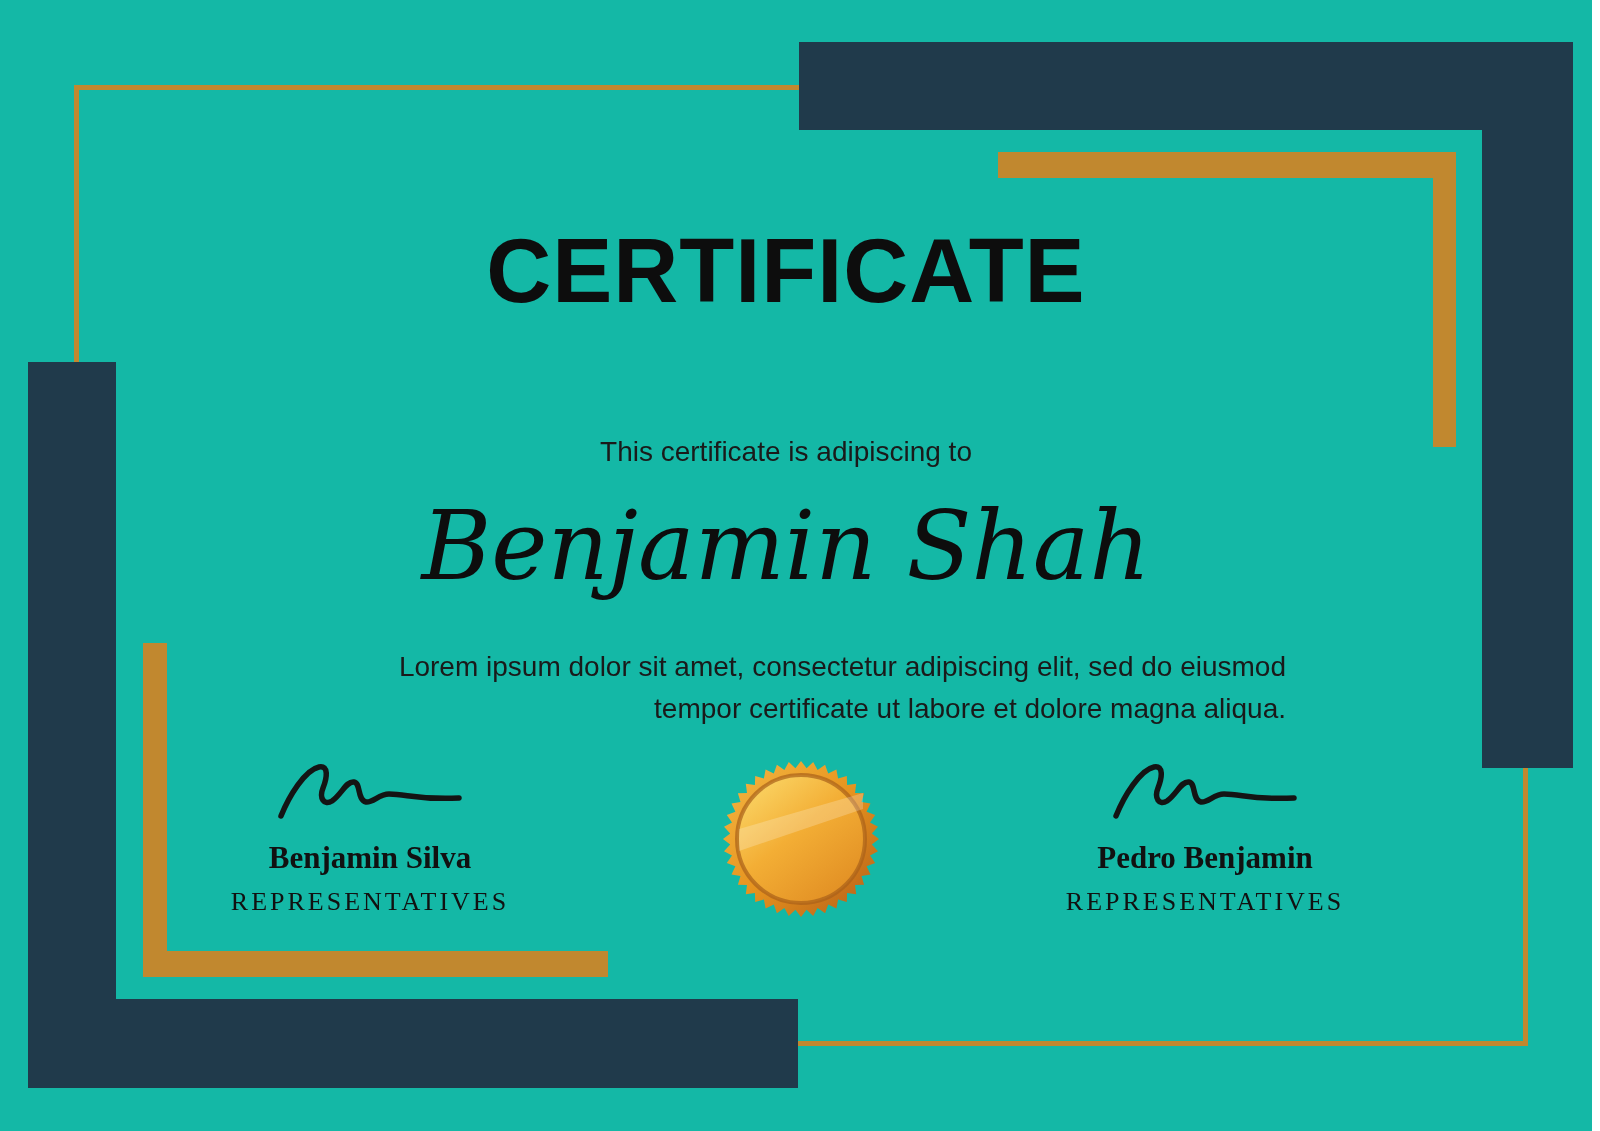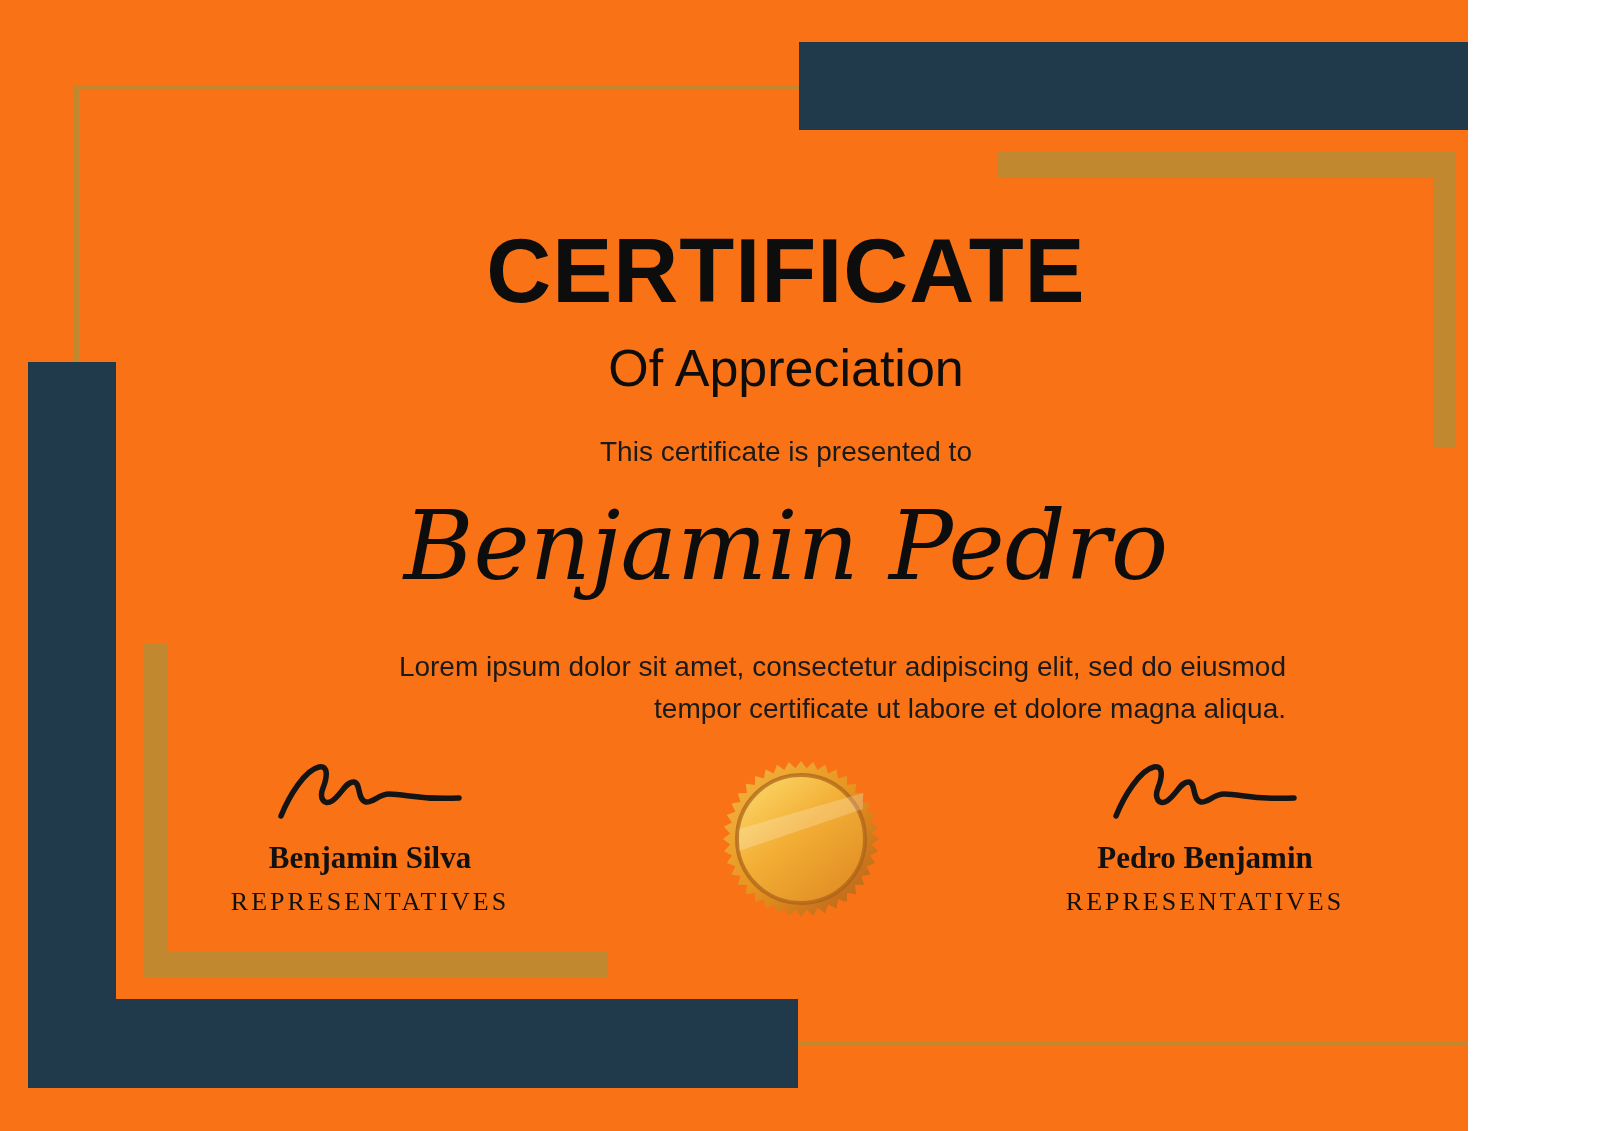--- a/index.html
+++ b/index.html
@@ -5,22 +5,22 @@
   :root{
     --navy:#203a4b;
     --gold:#c1882f;
     --text:#0d0d0d;
   }
   *{margin:0;padding:0;box-sizing:border-box;}
   html,body{background:#ffffff;}
   body{font-family:"Liberation Sans",sans-serif;}
   .page{
     position:relative;
-    width:1468px;height:1131px;
-    background:#f97316;
+    width:1592px;height:1131px;
+    background:#14b8a6;
     overflow:hidden;
   }
   .abs{position:absolute;}
   
   .thin-frame{
     left:74px;top:85px;width:1454px;height:961px;
     border:5px solid var(--gold);
   }
   
   .navy{background:var(--navy);}
@@ -88,23 +88,22 @@
   <div class="abs navy navy-left-bar"></div>
   <div class="abs navy navy-bottom-bar"></div>
 
   <div class="abs goldbar gold-tr-h"></div>
   <div class="abs goldbar gold-tr-v"></div>
   <div class="abs goldbar gold-bl-v"></div>
   <div class="abs goldbar gold-bl-h"></div>
 
   <div class="abs content">
     <div class="title">CERTIFICATE</div>
-    <div class="subtitle">Of Appreciation</div>
-    <div class="presented">This certificate is presented to</div>
-    <div class="recipient">Benjamin Pedro</div>
+    <div class="presented">This certificate is adipiscing to</div>
+    <div class="recipient">Benjamin Shah</div>
     <div class="description">
       <span>Lorem ipsum dolor sit amet, consectetur adipiscing elit, sed do eiusmod</span><br>
       <span>tempor certificate ut labore et dolore magna aliqua.</span>
     </div>
   </div>
 
   <div class="abs sig-block sig-left">
     <svg class="sig-squiggle" viewBox="0 0 190 70">
       <path d="M6 60 C14 40 30 14 44 11 C54 9 52 22 48 32 C44 42 49 50 57 45 C67 38 71 25 79 26 C86 27 82 44 91 46 C98 47 104 38 114 38 C132 38 142 44 184 42" fill="none" stroke="#141414" stroke-width="5.5" stroke-linecap="round"></path>
     </svg>

